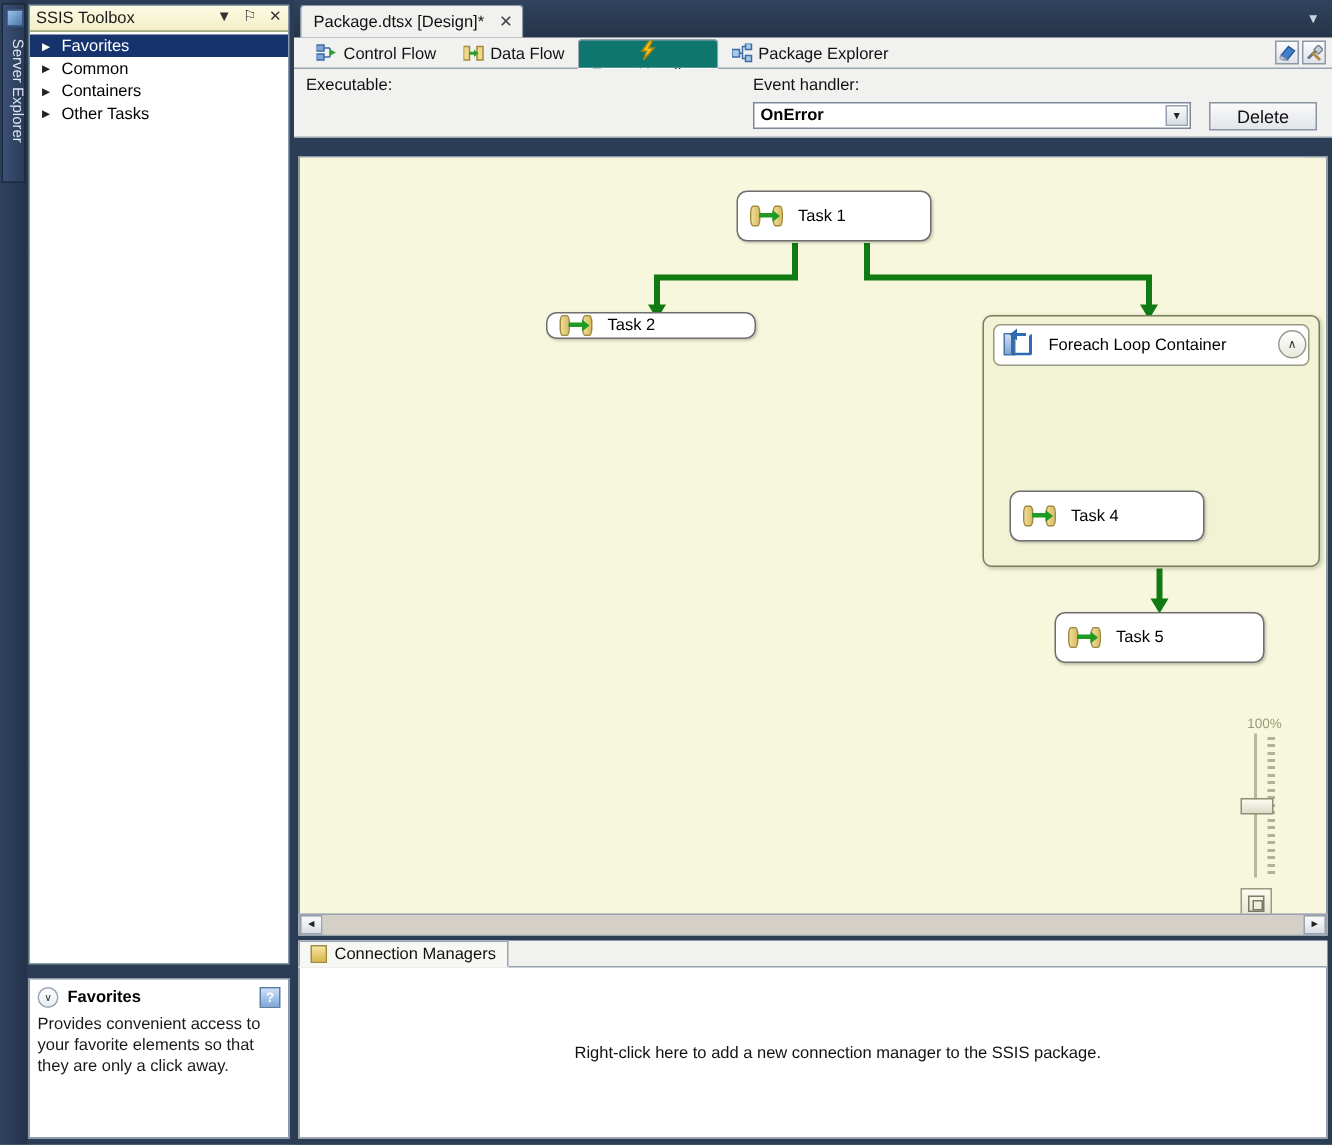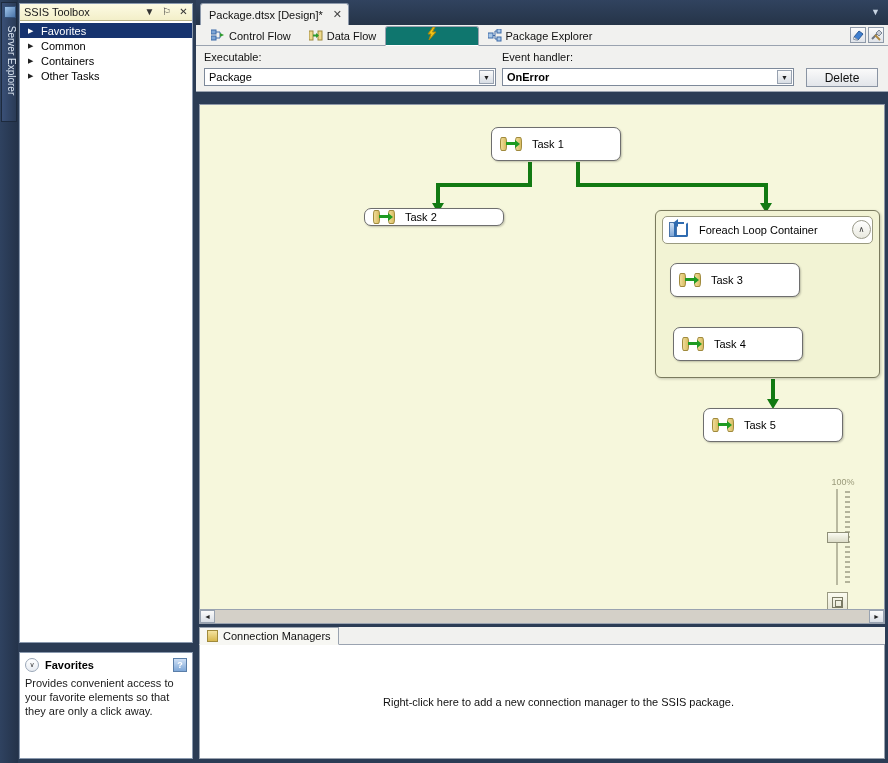--- a/index.html
+++ b/index.html
@@ -581,24 +581,20 @@
             <path d="M9 10 L4 5" stroke="#b08a40" stroke-width="2"></path>
           </svg>
         </div>
       </div>
     </div>
 
     <div class="execbar">
       <div class="lbl" style="left:8px; top:5px;">Executable:</div>
       <div class="lbl" style="left:306px; top:5px;">Event handler:</div>
 
-      <div class="combo" style="left:8px; top:22px; width:292px;">
-        <span>Package</span>
-        <span class="arrow">▼</span>
-      </div>
 
       <div class="combo" style="left:306px; top:22px; width:292px; font-weight:bold;">
         <span>OnError</span>
         <span class="arrow" style="font-weight:normal;">▼</span>
       </div>
 
       <div class="btn" style="left:610px; top:22px; width:72px;">Delete</div>
     </div>
 
     <div class="canvaswrap">
@@ -641,28 +637,20 @@
 
         <div class="task" style="left:164px; top:103px; width:140px; height:18px;">
           <span class="dficon">
             <span class="cyl l"></span>
               <span class="cyl r"></span>
               <span class="garrow"></span>
           </span>
           <span class="task-label">Task 2</span>
         </div>
 
-        <div class="task" style="left:470px; top:158px; width:130px; height:34px;">
-          <span class="dficon">
-            <span class="cyl l"></span>
-              <span class="cyl r"></span>
-              <span class="garrow"></span>
-          </span>
-          <span class="task-label">Task 3</span>
-        </div>
 
         <div class="task" style="left:473px; top:222px; width:130px; height:34px;">
           <span class="dficon">
             <span class="cyl l"></span>
               <span class="cyl r"></span>
               <span class="garrow"></span>
           </span>
           <span class="task-label">Task 4</span>
         </div>
 

